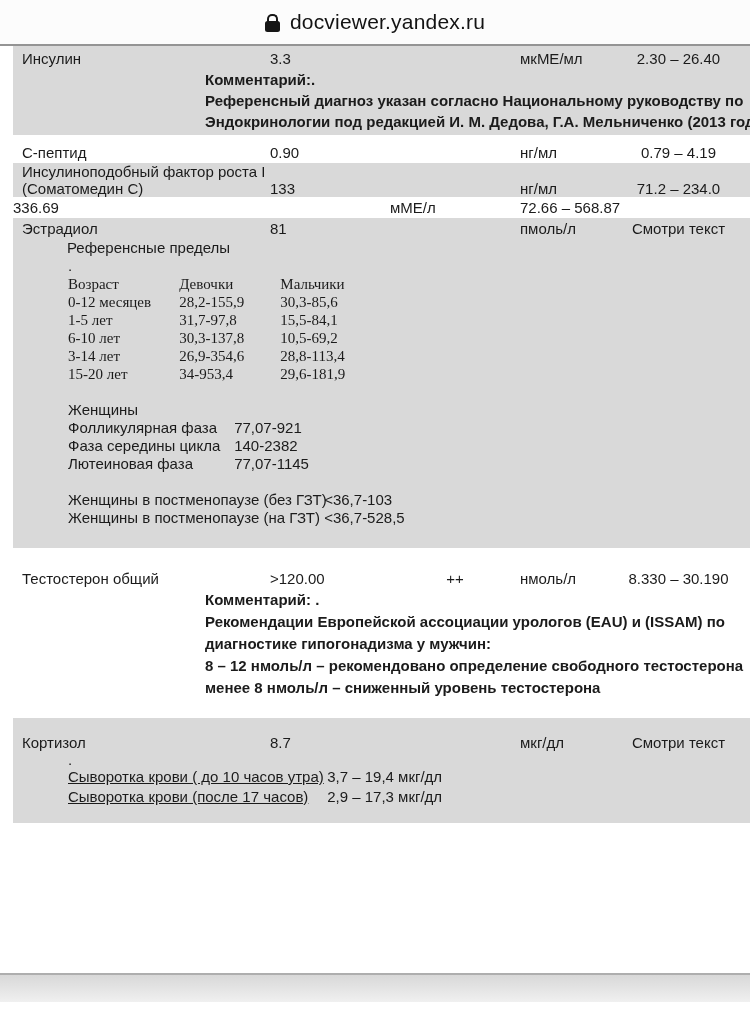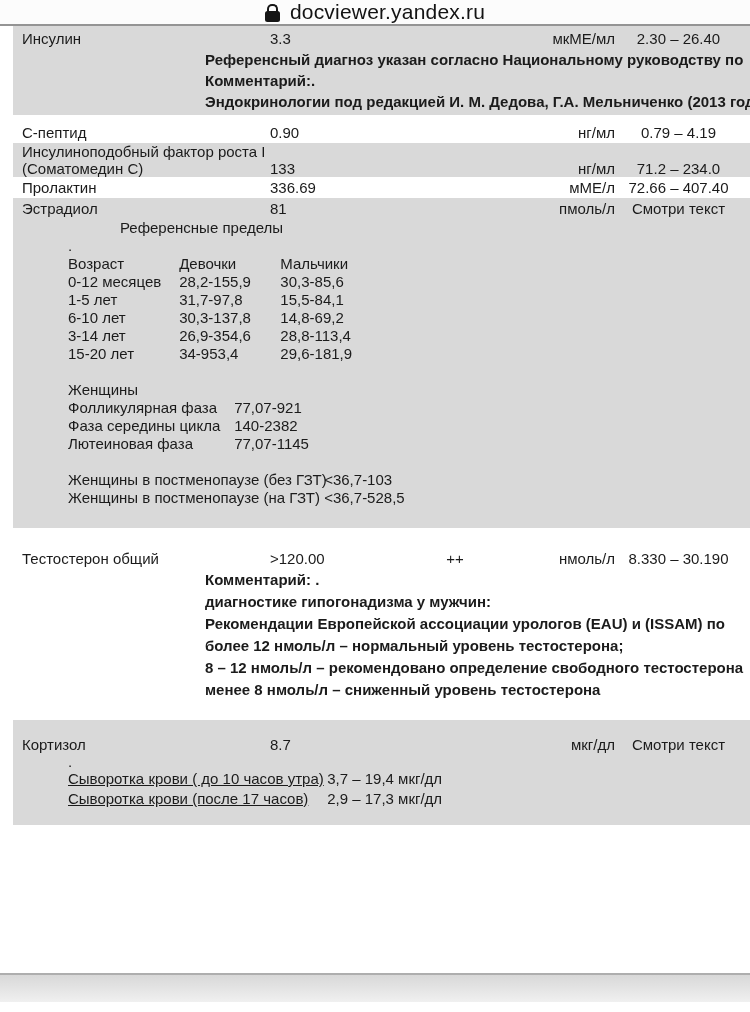--- a/index.html
+++ b/index.html
@@ -4,21 +4,21 @@
 <style>
   html,body{margin:0;padding:0;}
   body{
     width:750px;height:1012px;position:relative;overflow:hidden;
     background:#ffffff;color:#1b1b1b;
     font-family:"Liberation Sans","DejaVu Sans",sans-serif;
     -webkit-font-smoothing:antialiased;
   }
   
   .urlbar{
-    height:24px;background:#fcfcfc;display:flex;align-items:center;justify-content:center;
+    height:44px;background:#fcfcfc;display:flex;align-items:center;justify-content:center;
     gap:10px;
   }
   .urlbar .addr{font-size:21px;color:#131313;letter-spacing:0.2px;}
   .lock{position:relative;width:15px;height:11px;background:#161616;border-radius:2.5px;margin-top:8px;}
   .lock::before{content:"";position:absolute;top:-7px;left:2px;width:7px;height:8px;
     border:2.5px solid #161616;border-bottom:none;border-radius:5px 5px 0 0;}
   .page-top-line{height:2px;background:#949494;width:750px;}
   .bottombar{
     position:absolute;left:0;top:973px;width:750px;height:29px;
     border-top:2px solid #aeaeae;box-sizing:border-box;
@@ -28,31 +28,31 @@
   .doc{margin-left:13px;width:737px;font-size:15px;}
   .shaded{background:#d9d9d9;}
   .block1{padding-top:2px;padding-bottom:3px;}
   .row{
     display:grid;height:21px;line-height:21px;
     grid-template-columns:257px 120px 130px 95px 135px;
   }
   .row .name{padding-left:9px;text-align:left;white-space:nowrap;}
   .row .result{text-align:left;}
   .row .flag{text-align:center;}
-  .row .units{text-align:right;}
+  .row .units{text-align:left;}
   .row .ref{text-align:center;padding-right:8px;white-space:nowrap;}
   .row.slim{height:17px;line-height:17px;}
   .comment{margin-left:192px;font-weight:700;line-height:21px;white-space:nowrap;}
   .comment.t{line-height:22px;}
   .gap7{height:7px;} .gap20{height:20px;} .gap7b{height:7px;}
   
   .eblock{padding-bottom:3px;}
   .sub{margin-left:55px;line-height:18px;height:18px;white-space:nowrap;}
-  .sub.title{margin-left:107px;height:18px;}
-  .age span{display:inline-block;}
+  .sub.title{margin-left:54px;height:18px;}
+  .age span{display:inline-block;font-family:Liberation Serif, serif;}
   .age .a1{width:107px;} .age .a2{width:97px;}
   .wrow .l{display:inline-block;width:162px;}
   .pmrow .l{display:inline-block;width:252px;}
   .menrow .l{display:inline-block;width:75px;}
   
   .cblock{padding-top:14px;padding-bottom:16px;margin-top:12px;}
   .cblock .dot{height:14px;line-height:14px;}
   .crow .l{display:inline-block;width:255px;text-decoration:underline;}
   .crow{line-height:20px;height:20px;}
 </style>
@@ -68,22 +68,22 @@
 <div class="doc">
 
   <div class="shaded block1">
     <div class="row">
       <span class="name">Инсулин</span>
       <span class="result">3.3</span>
       <span class="flag"></span>
       <span class="units">мкМЕ/мл</span>
       <span class="ref">2.30 – 26.40</span>
     </div>
+    <div class="comment">Комментарий:.</div>
     <div class="comment">Референсный диагноз указан согласно Национальному руководству по</div>
-    <div class="comment">Комментарий:.</div>
     <div class="comment">Эндокринологии под редакцией И. М. Дедова, Г.А. Мельниченко (2013 год)</div>
   </div>
 
   <div class="gap7"></div>
 
   <div class="row">
     <span class="name">С-пептид</span>
     <span class="result">0.90</span>
     <span class="flag"></span>
     <span class="units">нг/мл</span>
@@ -101,25 +101,24 @@
     <div class="row slim">
       <span class="name">(Соматомедин С)</span>
       <span class="result">133</span>
       <span class="flag"></span>
       <span class="units">нг/мл</span>
       <span class="ref">71.2 – 234.0</span>
     </div>
   </div>
 
   <div class="row">
-    <span class="name">Пролактин</span>
     <span class="result">336.69</span>
     <span class="flag"></span>
     <span class="units">мМЕ/л</span>
-    <span class="ref">72.66 – 407.40</span>
+    <span class="ref">72.66 – 568.87</span>
   </div>
 
   <div class="shaded eblock">
     <div class="row">
       <span class="name">Эстрадиол</span>
       <span class="result">81</span>
       <span class="flag"></span>
       <span class="units">пмоль/л</span>
       <span class="ref">Смотри текст</span>
     </div>
@@ -136,21 +135,21 @@
       <span class="a3">30,3-85,6</span>
     </div>
     <div class="sub age">
       <span class="a1">1-5 лет</span>
       <span class="a2">31,7-97,8</span>
       <span class="a3">15,5-84,1</span>
     </div>
     <div class="sub age">
       <span class="a1">6-10 лет</span>
       <span class="a2">30,3-137,8</span>
-      <span class="a3">14,8-69,2</span>
+      <span class="a3">10,5-69,2</span>
     </div>
     <div class="sub age">
       <span class="a1">3-14 лет</span>
       <span class="a2">26,9-354,6</span>
       <span class="a3">28,8-113,4</span>
     </div>
     <div class="sub age">
       <span class="a1">15-20 лет</span>
       <span class="a2">34-953,4</span>
       <span class="a3">29,6-181,9</span>
@@ -184,23 +183,22 @@
   <div class="gap20"></div>
 
   <div class="row">
     <span class="name">Тестостерон общий</span>
     <span class="result">&gt;120.00</span>
     <span class="flag">++</span>
     <span class="units">нмоль/л</span>
     <span class="ref">8.330 – 30.190</span>
   </div>
   <div class="comment t">Комментарий: .</div>
+  <div class="comment t">Рекомендации Европейской ассоциации урологов (EAU) и (ISSAM) по</div>
   <div class="comment t">диагностике гипогонадизма у мужчин:</div>
-  <div class="comment t">Рекомендации Европейской ассоциации урологов (EAU) и (ISSAM) по</div>
-  <div class="comment t">более 12 нмоль/л – нормальный уровень тестостерона;</div>
   <div class="comment t">8 – 12 нмоль/л – рекомендовано определение свободного тестостерона</div>
   <div class="comment t">менее 8 нмоль/л – сниженный уровень тестостерона</div>
 
   <div class="gap7b"></div>
 
   <div class="shaded cblock">
     <div class="row">
       <span class="name">Кортизол</span>
       <span class="result">8.7</span>
       <span class="flag"></span>

